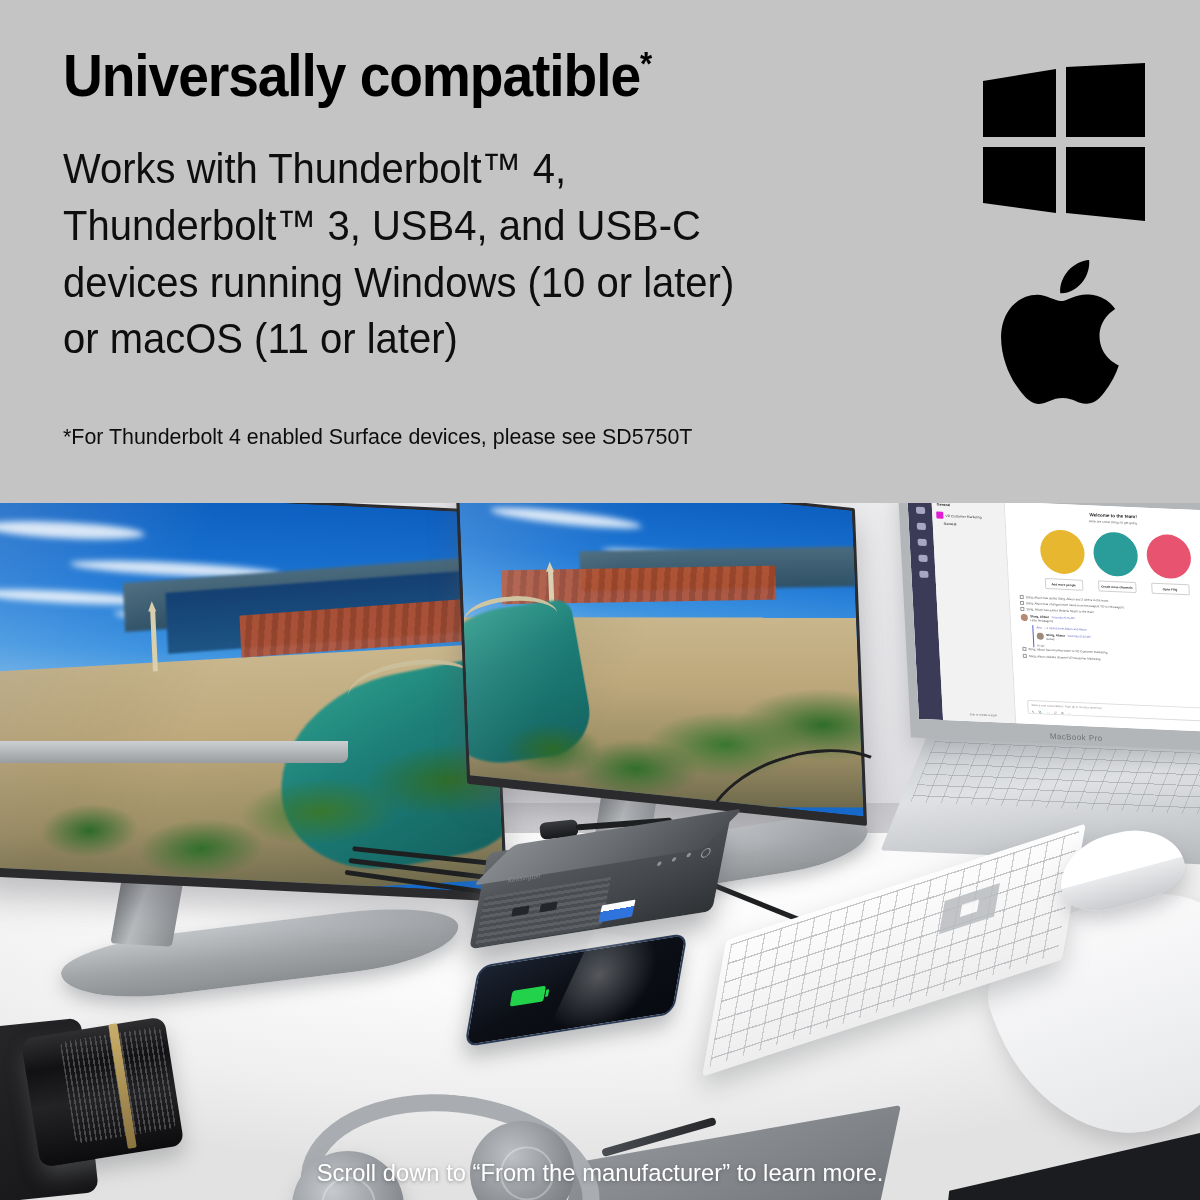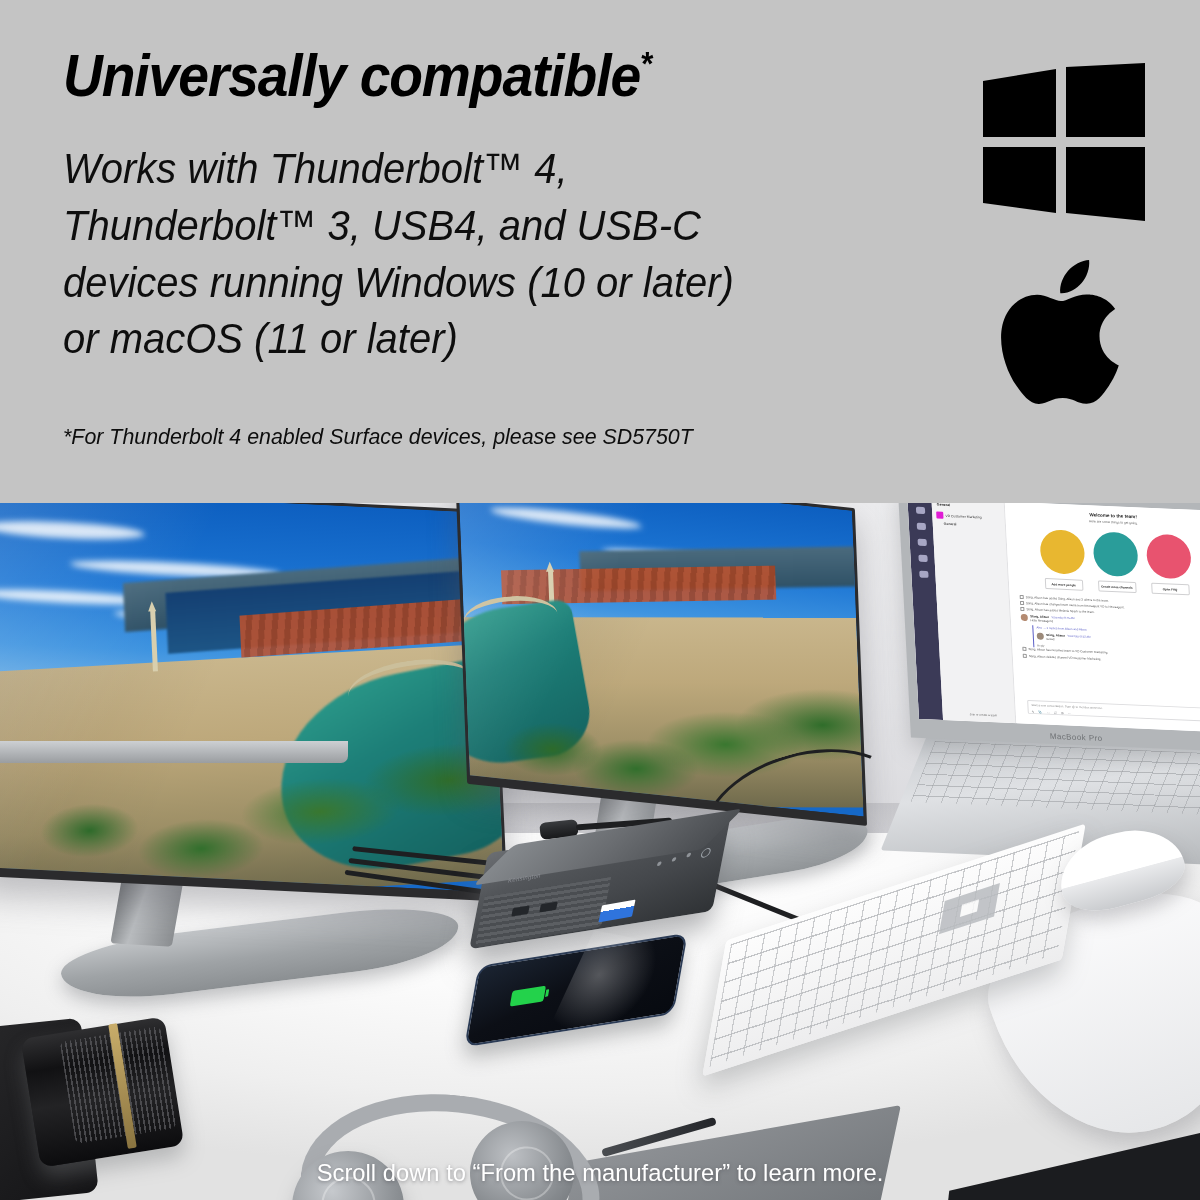--- a/index.html
+++ b/index.html
@@ -8,21 +8,20 @@
     font-family:"Liberation Sans", sans-serif;
     background:#c4c4c4;
     overflow:hidden;
     position:relative;
   }
 
   
   #promo-panel {
     position:absolute; left:0; top:0; width:1200px; height:503px;
     background:#c4c4c4;
-    font-style:italic;
   }
 
   #headline {
     position:absolute; left:63px; top:46px;
     font-size:60px; font-weight:bold; color:#000;
     letter-spacing:-1.2px;
     line-height:1;
     white-space:nowrap;
     transform:scaleX(0.92); transform-origin:left top;
   }

